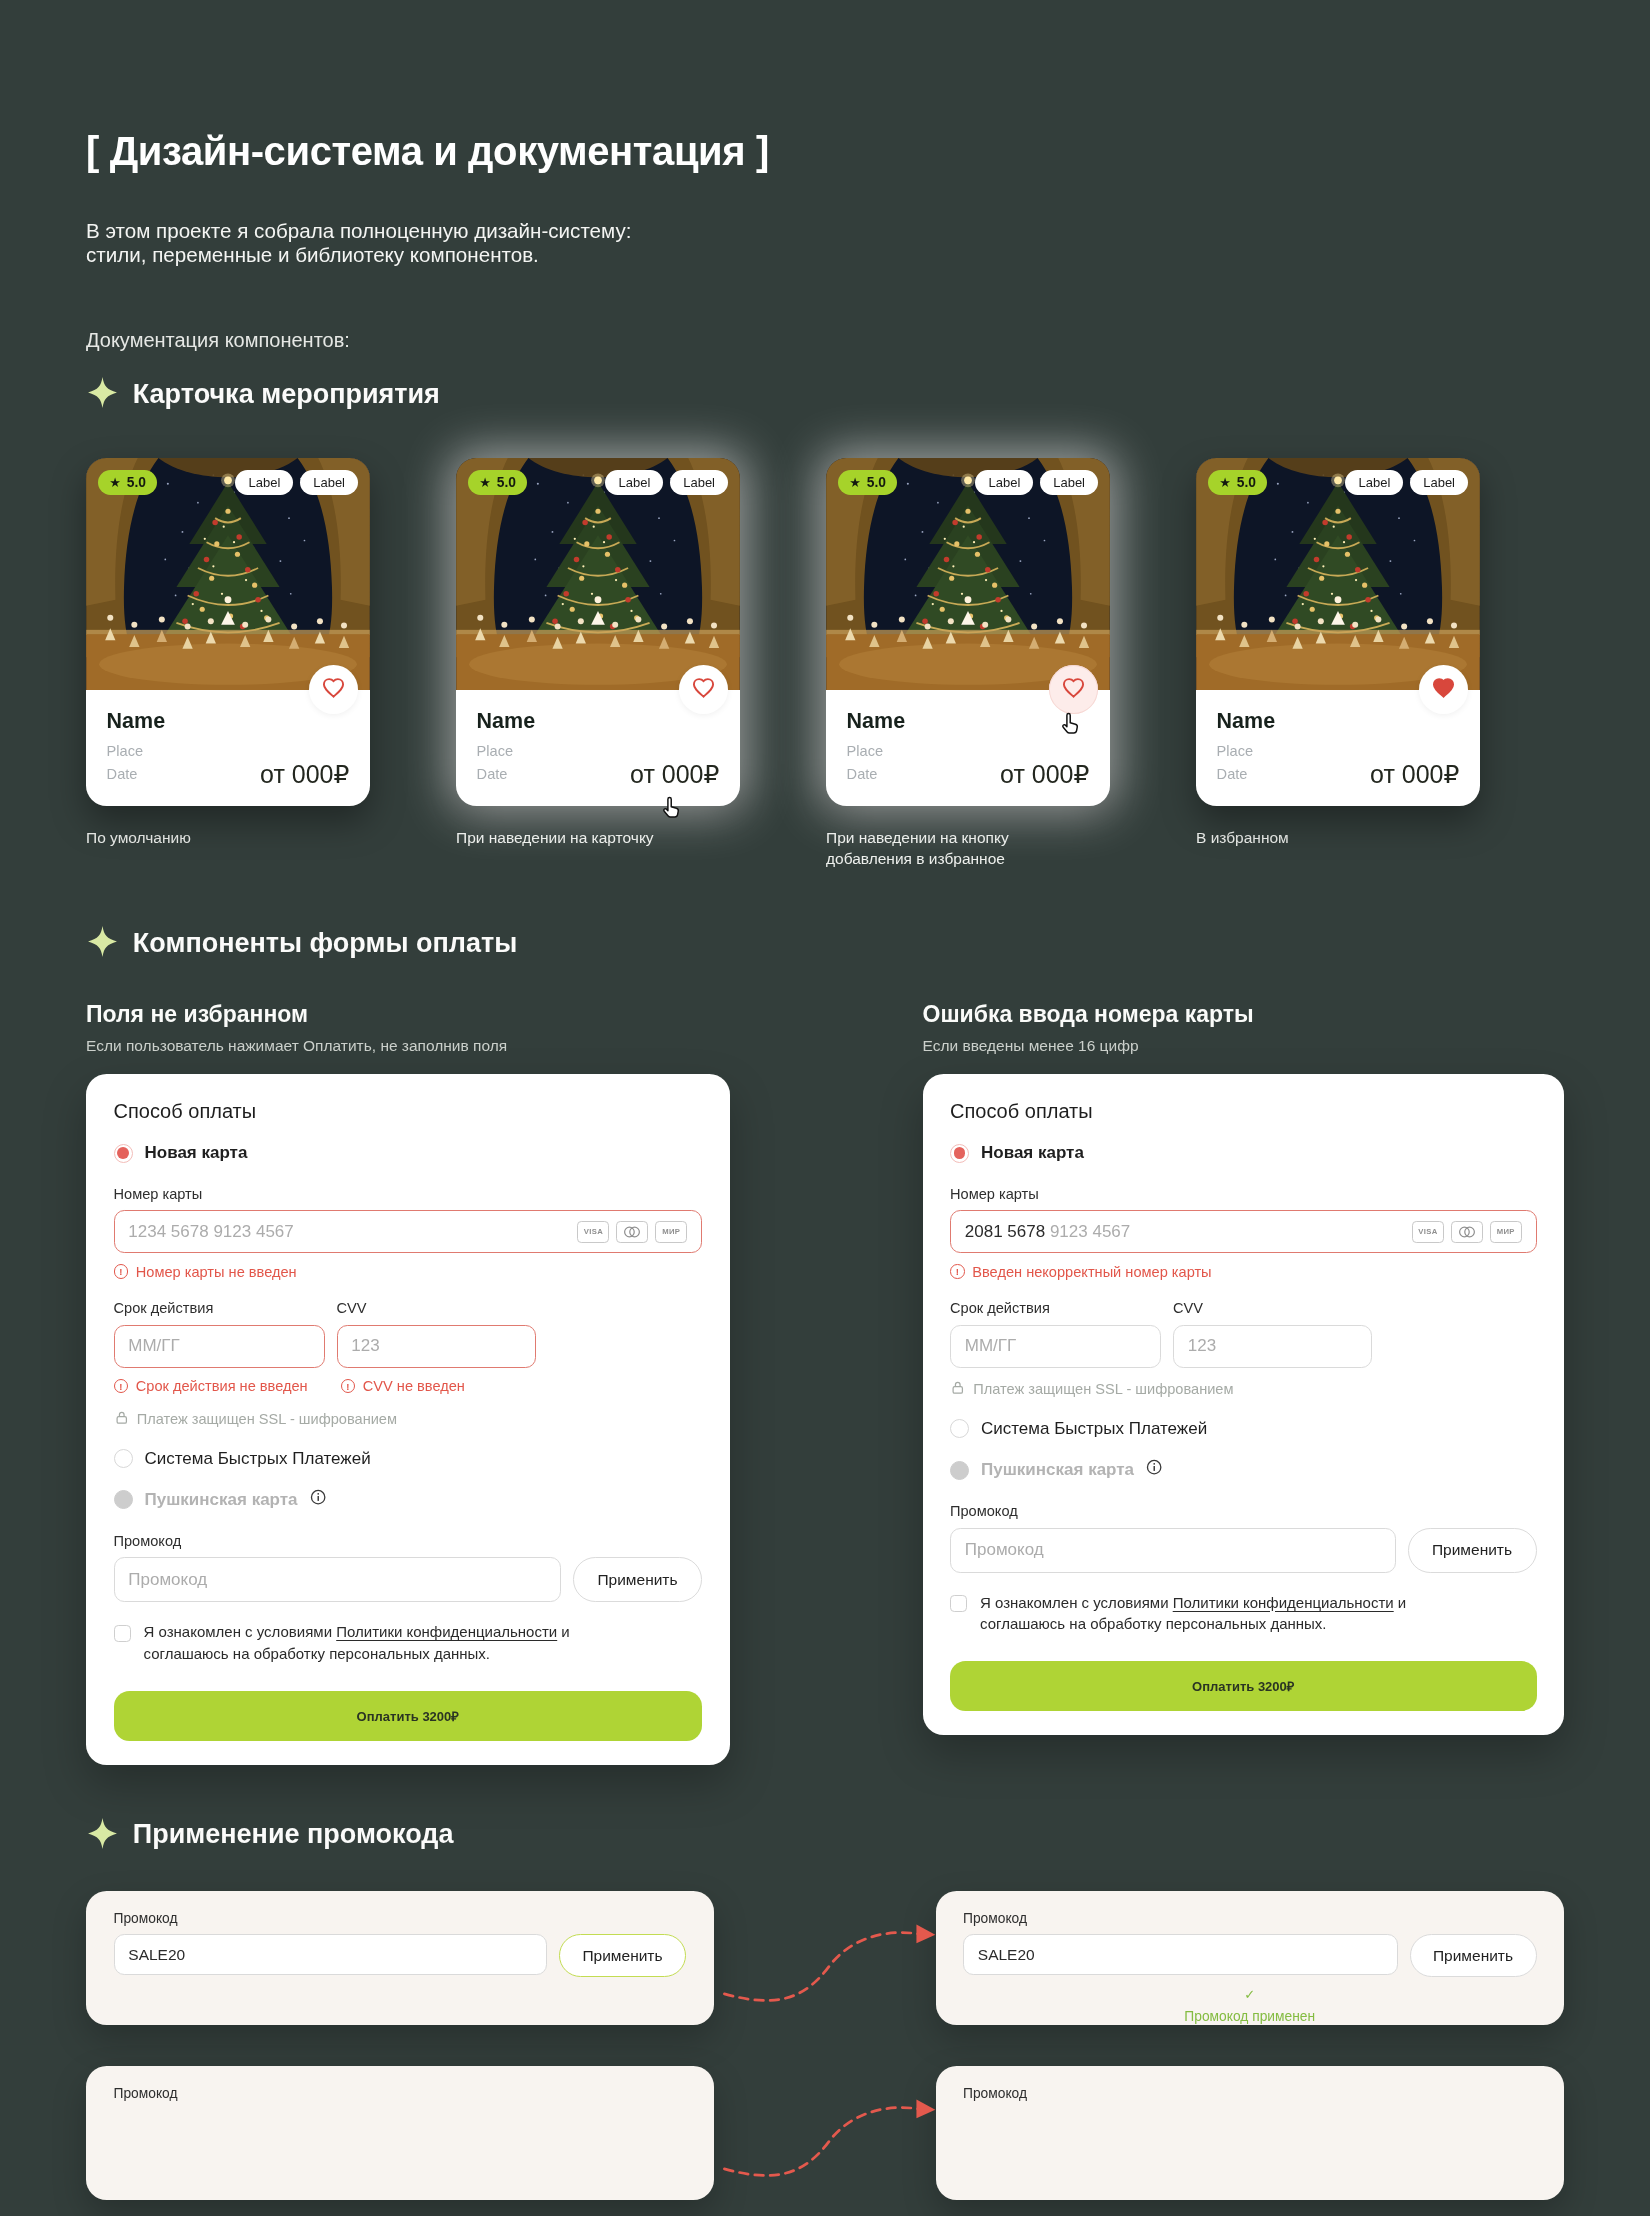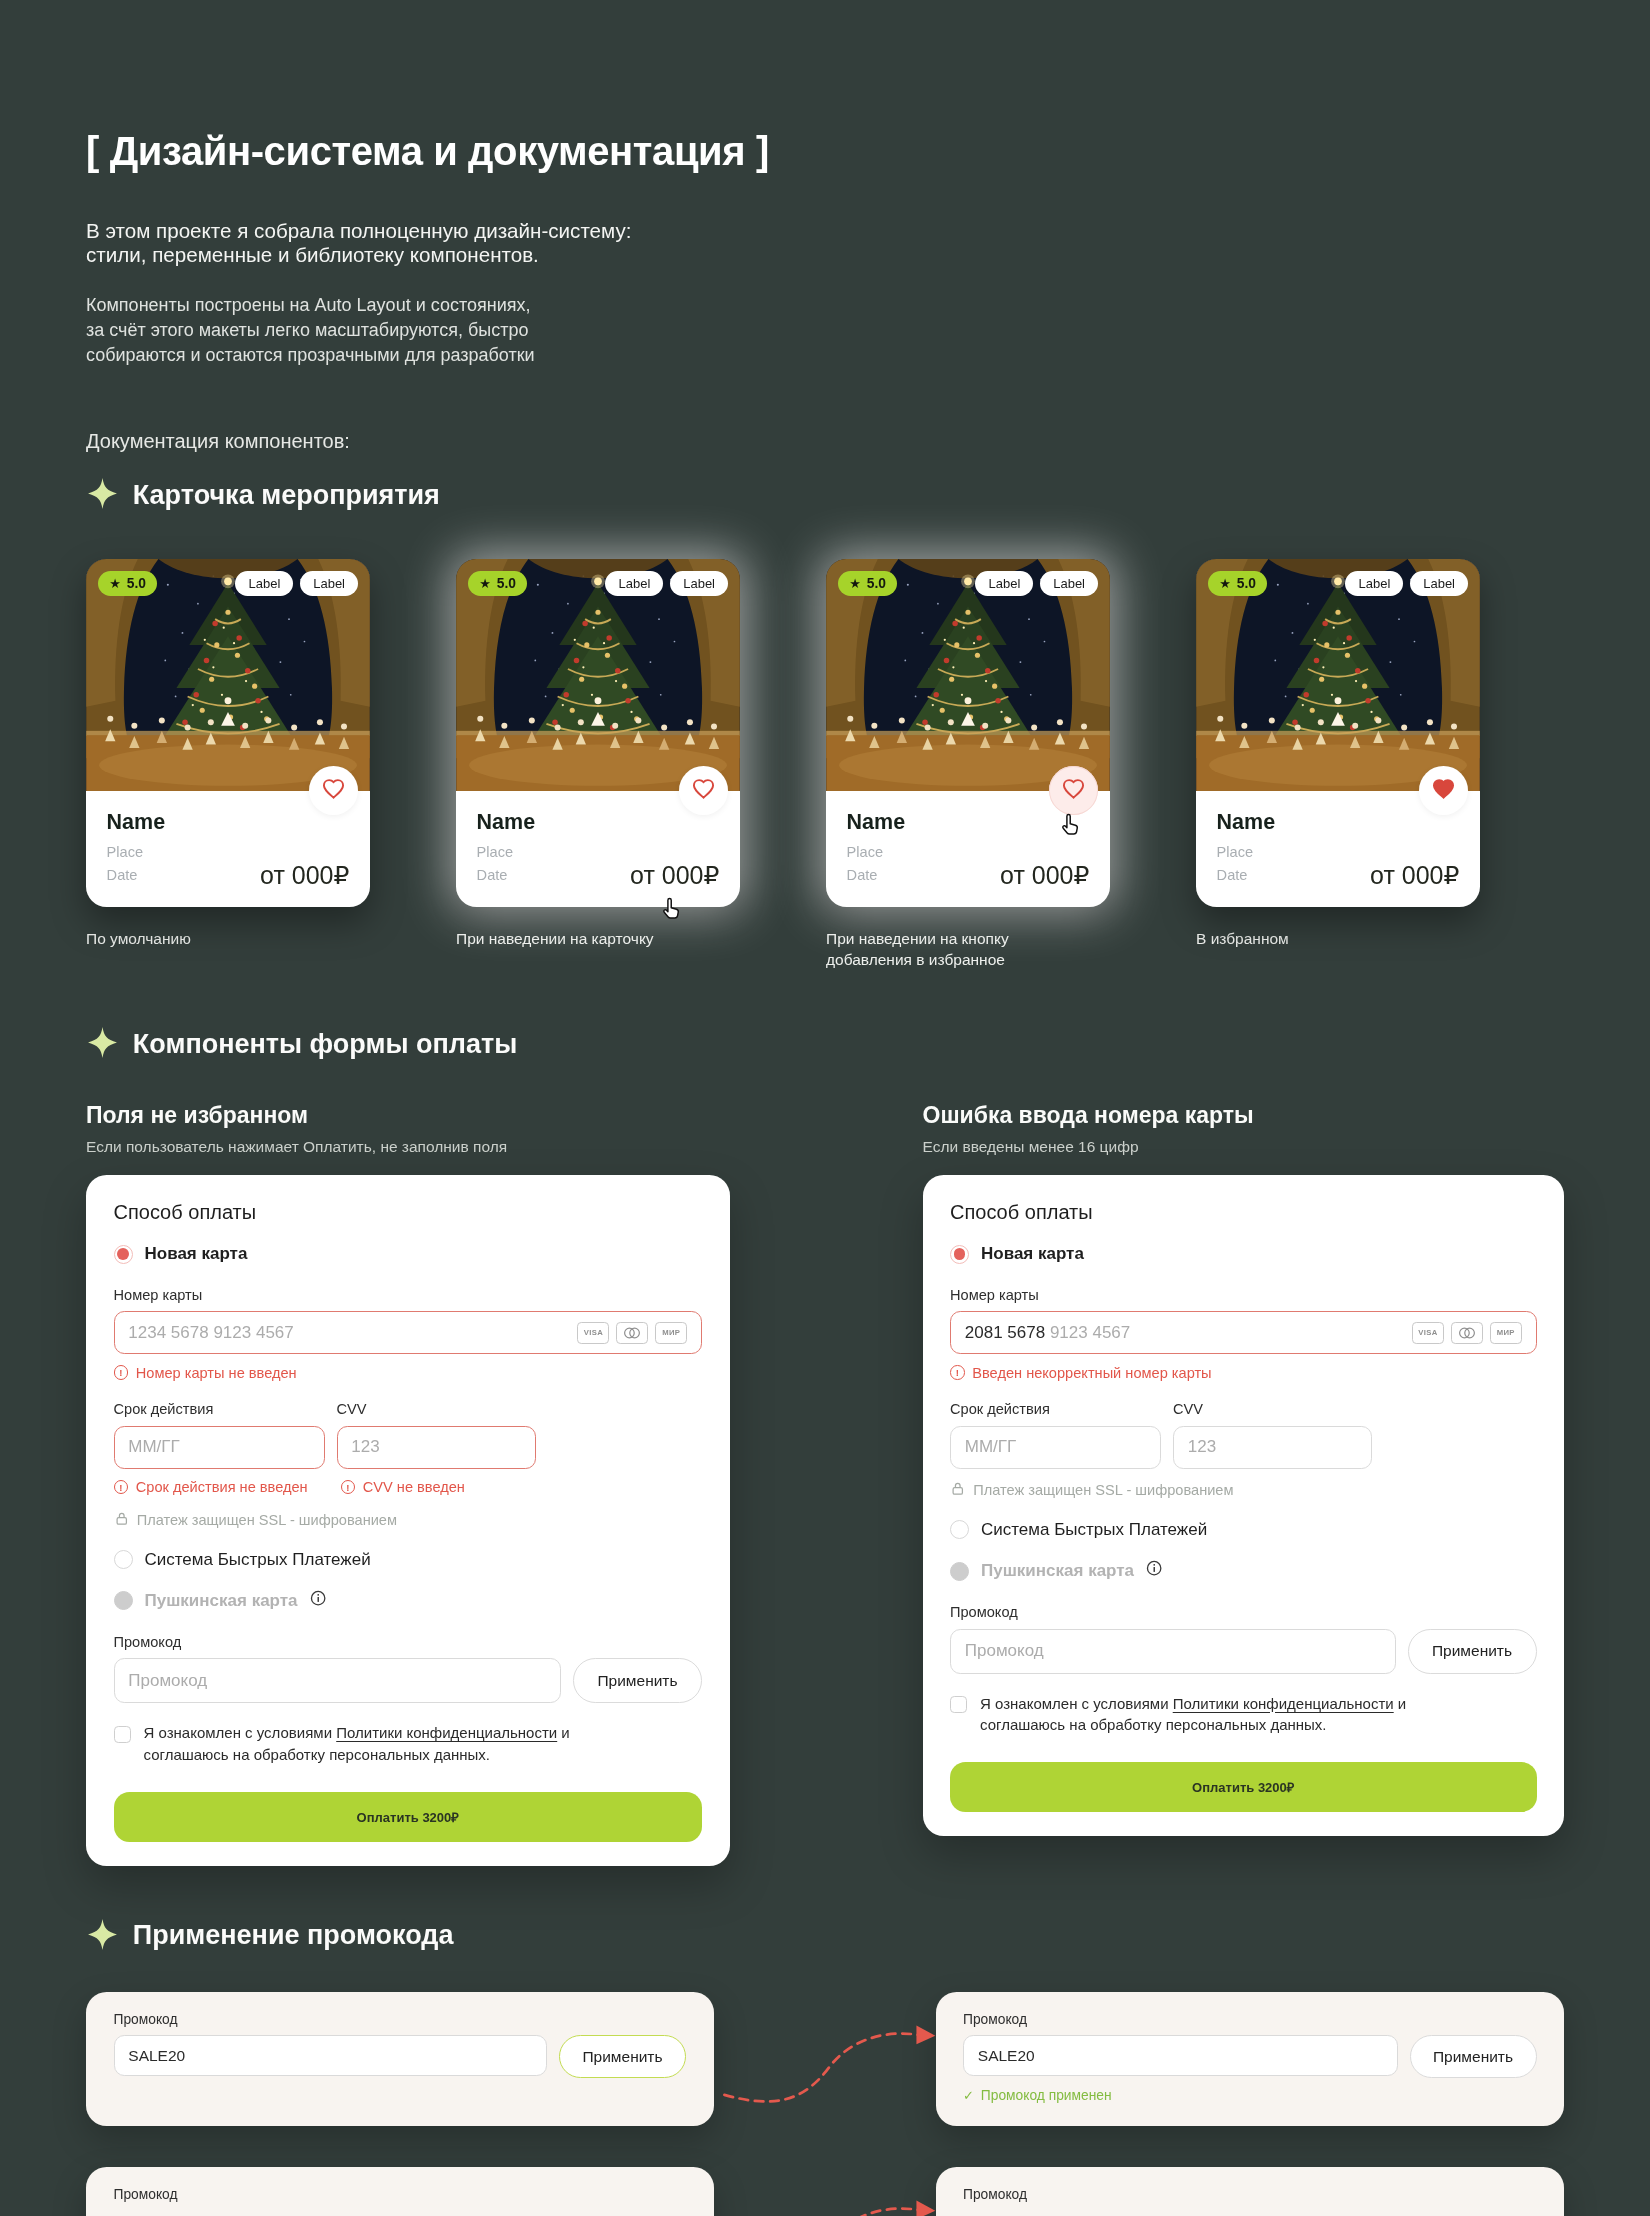--- a/index.html
+++ b/index.html
@@ -97,35 +97,32 @@
   .promo-row-outer { display:flex; gap:222px; position:relative; }
   .promo-row-outer + .promo-row-outer { margin-top:41px; }
   .promo-card { width:628px; height:134px; background:#F8F4F0; border-radius:20.6px; padding:20.6px 27.5px;
     color:#232323; box-shadow:0 13.8px 34px rgba(0,0,0,.22); }
   .promo-card .field-label { margin-top:0; font-size:13.8px; }
   .promo-card .promo-row { margin-top:7.7px; }
   .promo-card .inputbox { height:41px; font-size:15.5px; }
   .promo-card .apply-btn { height:43px; min-width:127px; background:#fff; }
   .apply-btn.lime { border-color:#C3DC52; }
   .promo-msg { display:flex; align-items:center; gap:6.9px; margin-top:9.5px; font-size:13.8px; }
-  .promo-msg.success { color:#84BC41; }
+  .promo-msg.success { color:#84BC41;flex-direction:column; }
   .ic-check::before { content:"✓"; font-size:13px; font-weight:700; }
   .flow-arrow { position:absolute; left:633px; top:24px; }
 </style>
 </head>
 <body>
 
 <div class="wrap">
 
   <h1 class="page-title">[ Дизайн-система и документация ]</h1>
   <p class="intro-primary">В этом проекте я собрала полноценную дизайн-систему:
 стили, переменные и библиотеку компонентов.</p>
-  <p class="intro-secondary">Компоненты построены на Auto Layout и состояниях,
-за счёт этого макеты легко масштабируются, быстро
-собираются и остаются прозрачными для разработки</p>
   <p class="docs-label">Документация компонентов:</p>
 
   <div class="section-head">
     <span class="sparkle">
   <svg width="33" height="33" viewBox="0 0 32 32">
     <path d="M16 1 C17.6 10 20 13 30 16 C20 19 17.6 22 16 31 C14.4 22 12 19 2 16 C12 13 14.4 10 16 1 Z" fill="#D9E9A4"></path>
   </svg>
 </span>
     <span class="section-title">Карточка мероприятия</span>
   </div>

